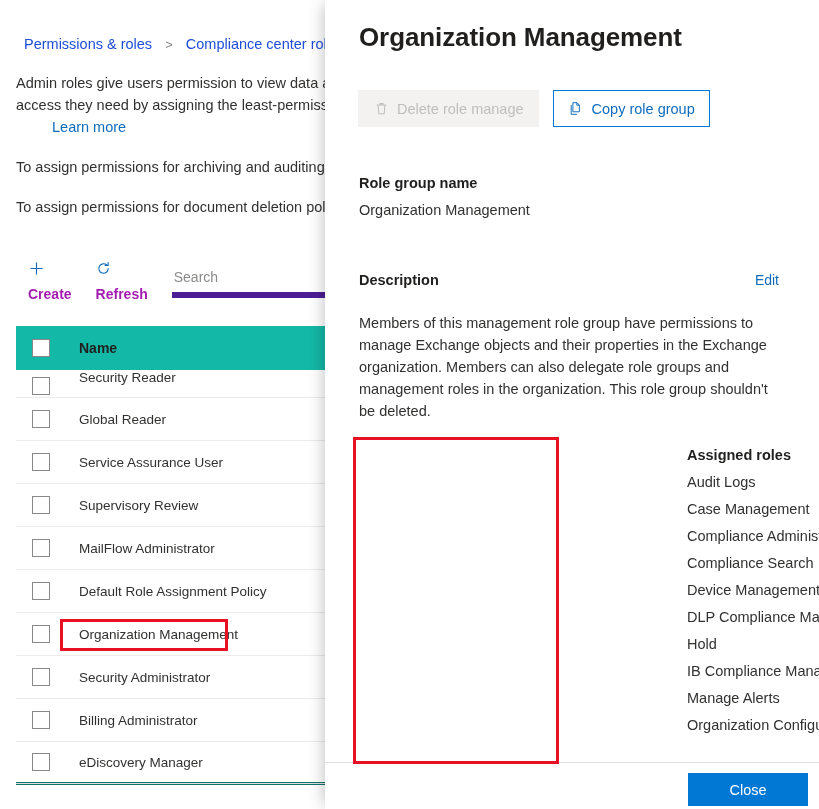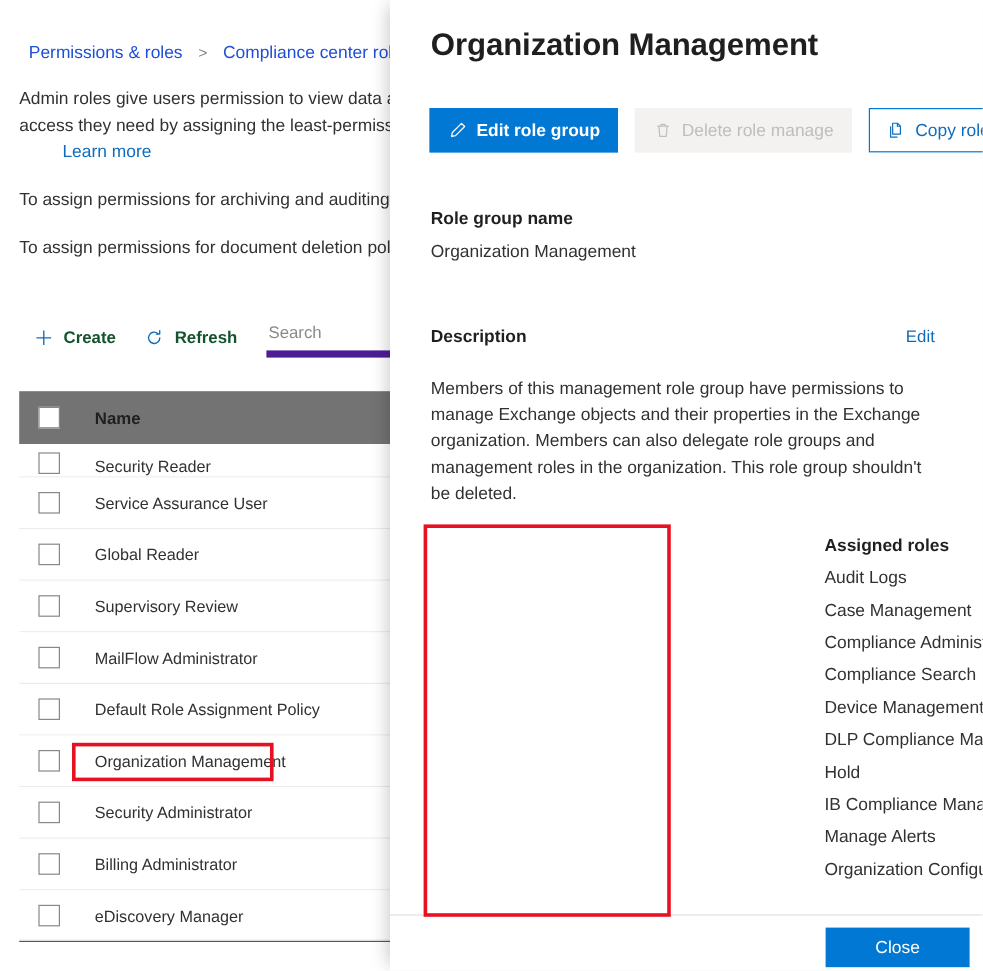--- a/index.html
+++ b/index.html
@@ -69,25 +69,26 @@
     align-items: center;
     gap: 0px;
   }
   .cmd-btn {
     display: flex;
     align-items: flex-start;
     gap: 9px;
     padding: 6px 12px;
     font-size: 14px;
     font-weight: bold;
-    color: #14532d;
+    color: #a21caf;
     cursor: pointer;
     background: transparent;
     border: none;
     white-space: nowrap;
+    flex-direction: column;
   }
   .cmd-ico {
     display: inline-flex;
     align-items: center;
     justify-content: center;
     width: 16px; height: 16px;
     color: #0f6cbd;
   }
   #search-box {
     margin-left: 12px;
@@ -107,21 +108,21 @@
   #roles-list {
     position: absolute;
     left: 16px; top: 326px;
     width: 480px;
   }
   .list-header {
     display: flex;
     align-items: center;
     height: 44px;
     padding-left: 16px;
-    background: #737373;
+    background: #14b8a6;
     position: relative;
     z-index: 3;
   }
   .list-header .col-name {
     font-size: 14px;
     font-weight: bold;
     color: #201f1e;
     margin-left: 29px;
   }
   .list-body {
@@ -141,24 +142,24 @@
     height: 28px;
     align-items: flex-end;
     overflow: hidden;
   }
   .list-row .row-label {
     font-size: 13.5px;
     color: #323130;
     margin-left: 29px;
     white-space: nowrap;
   }
-  .list-row.clipped .row-label { margin-bottom: 1px; text-align: right; }
+  .list-row.clipped .row-label { margin-bottom: 12px; text-align: right; }
   .list-row.clipped .cbx { margin-bottom: 2px; }
   .list-row.last-row {
-    border-bottom: 1px solid #0f766e;
+    border-bottom: 3px solid #0f766e;
     margin-left: 0;
   }
   .cbx {
     width: 18px; height: 18px;
     border: 1px solid #8a8886;
     box-sizing: border-box;
     background: #fff;
     flex: 0 0 auto;
   }
   #list-bottom-rule {
@@ -367,28 +368,28 @@
       <span class="cbx"></span>
       <span class="col-name">Name</span>
     </div>
     <div class="list-body">
       <div class="list-row clipped">
         <span class="cbx"></span>
         <span class="row-label">Security Reader</span>
       </div>
       <div class="list-row">
         <span class="cbx"></span>
+        <span class="row-label">Global Reader</span>
+      </div>
+      <div class="list-row">
+        <span class="cbx"></span>
         <span class="row-label">Service Assurance User</span>
       </div>
       <div class="list-row">
         <span class="cbx"></span>
-        <span class="row-label">Global Reader</span>
-      </div>
-      <div class="list-row">
-        <span class="cbx"></span>
         <span class="row-label">Supervisory Review</span>
       </div>
       <div class="list-row">
         <span class="cbx"></span>
         <span class="row-label">MailFlow Administrator</span>
       </div>
       <div class="list-row">
         <span class="cbx"></span>
         <span class="row-label">Default Role Assignment Policy</span>
       </div>
@@ -414,28 +415,20 @@
 
 </div>
 
 <div class="annot-box" id="annot-list-row"></div>
 
 <div id="detail-panel">
 
   <div id="panel-title">Organization Management</div>
 
   <div id="panel-actions">
-    <button class="act-btn primary">
-      <span class="act-ico">
-        <svg width="15" height="15" viewBox="0 0 16 16" aria-hidden="true">
-          <path d="M11.3 1.9l2.8 2.8-8.1 8.1-3.5.7.7-3.5z" stroke="#ffffff" stroke-width="1.1" fill="none" stroke-linejoin="round"></path>
-        </svg>
-      </span>
-      <span>Edit role group</span>
-    </button>
 
     <button class="act-btn disabled" disabled="">
       <span class="act-ico">
         <svg width="15" height="15" viewBox="0 0 16 16" aria-hidden="true">
           <path d="M3.2 4.3h9.6M6.3 4.3V2.8h3.4v1.5M4.4 4.3l.7 9.2h5.8l.7-9.2" stroke="#bfbebd" stroke-width="1.1" fill="none" stroke-linejoin="round" stroke-linecap="round"></path>
         </svg>
       </span>
       <span>Delete role manage</span>
     </button>
 

